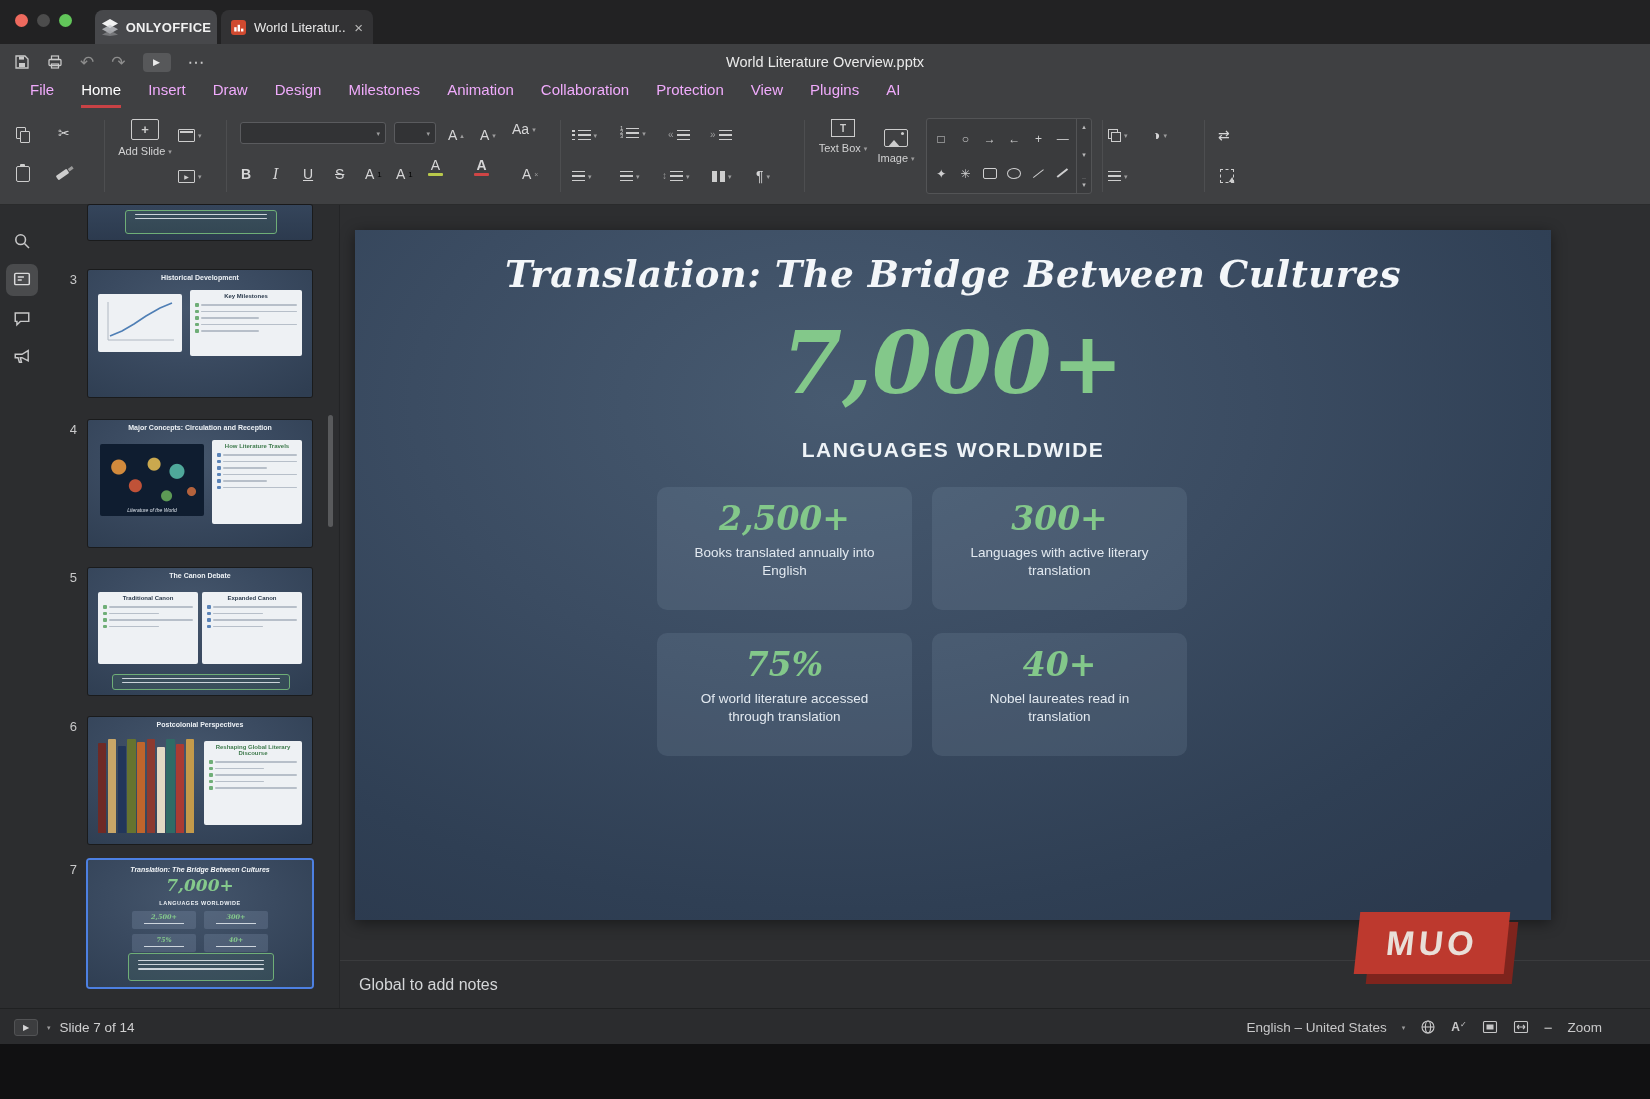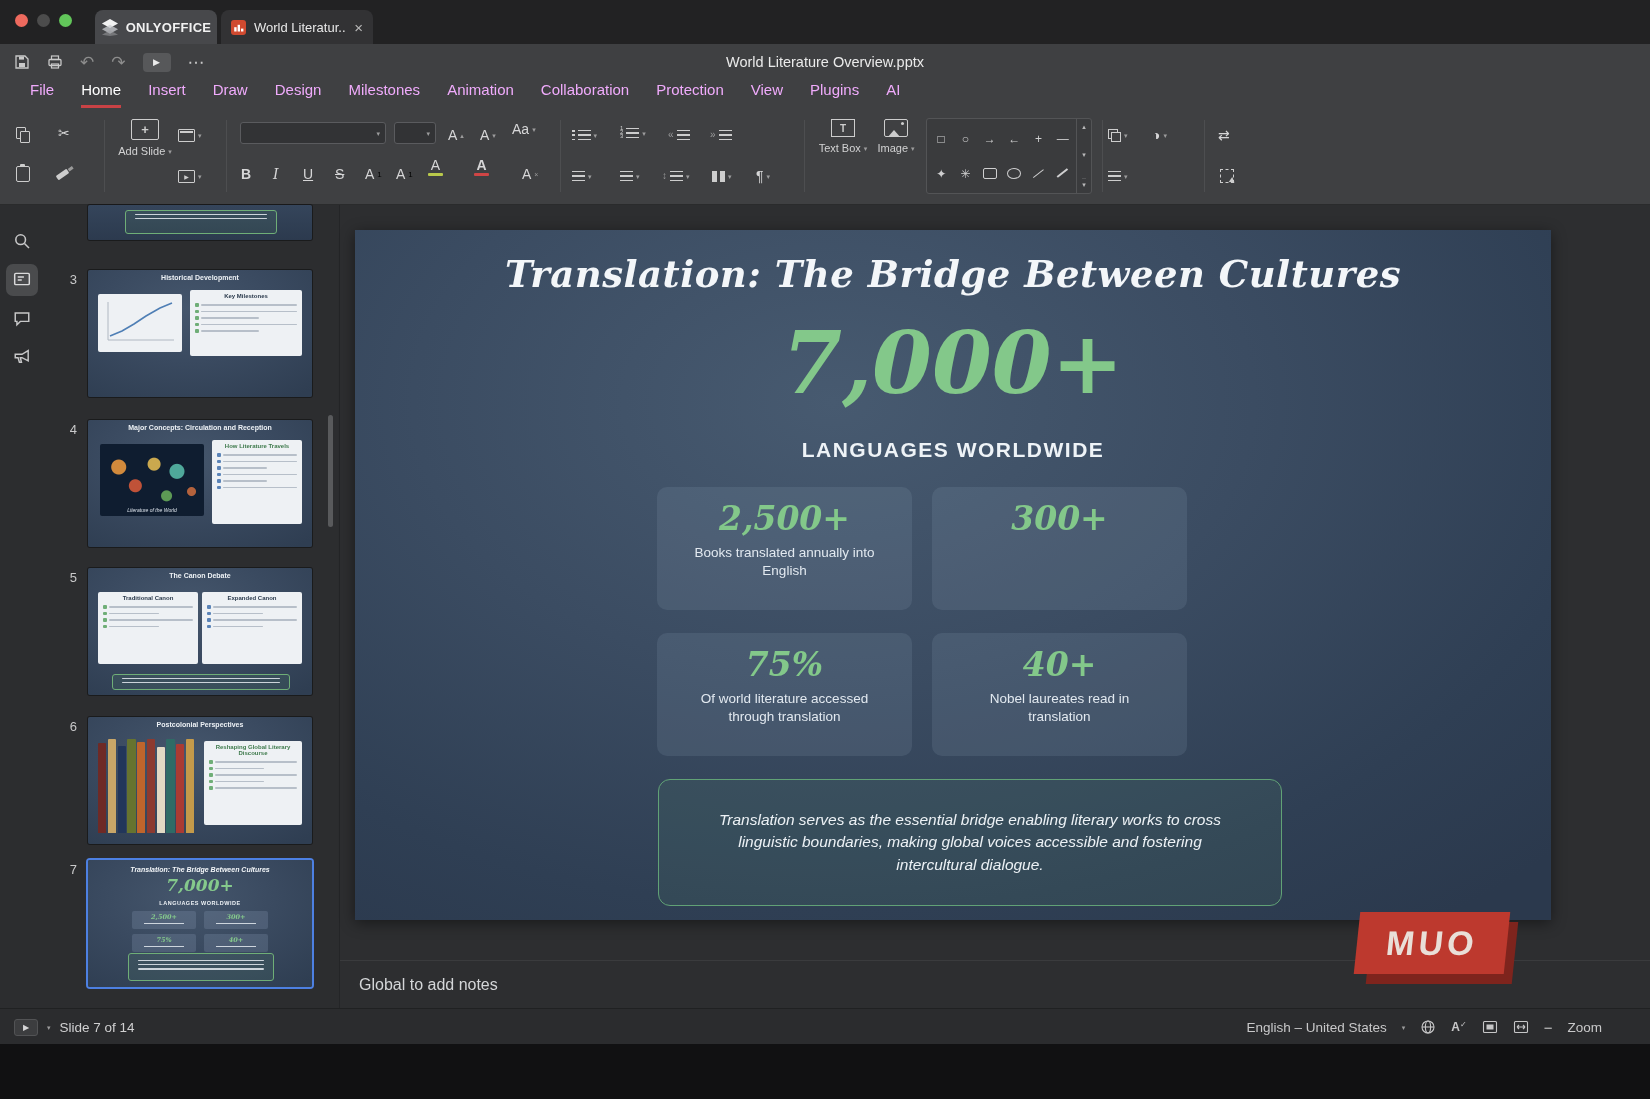--- a/index.html
+++ b/index.html
@@ -366,21 +366,21 @@
 
     <div class="rc" style="left:816px;top:11px;width:54px">
       <span class="tbx">
           <span>T</span>
         </span>
       <span class="glab">
           <span>Text Box</span>
           <span class="chv">▾</span>
         </span>
     </div>
-    <div class="rc" style="left:872px;top:11px;width:48px">
+    <div class="rc" style="left:872px;top:21px;width:48px">
       <span class="imgic"></span>
       <span class="glab">
           <span>Image</span>
           <span class="chv">▾</span>
         </span>
     </div>
 
     <div class="shapegrid">
       <div class="sg-cells">
         <span>□</span>
@@ -658,33 +658,31 @@
         <div class="s-title">Translation: The Bridge Between Cultures</div>
         <div class="s-stat">7,000+</div>
         <div class="s-sub">LANGUAGES WORLDWIDE</div>
         <div class="cards">
           <div class="card">
             <div class="cv">2,500+</div>
             <div class="cl">Books translated annually into English</div>
           </div>
           <div class="card">
             <div class="cv">300+</div>
+            <div class="cl">Languages with active literary translation</div>
           </div>
           <div class="card">
             <div class="cv">75%</div>
             <div class="cl">Of world literature accessed through translation</div>
           </div>
           <div class="card">
             <div class="cv">40+</div>
             <div class="cl">Nobel laureates read in translation</div>
           </div>
         </div>
-        <div class="quote">
-          <p>Translation serves as the essential bridge enabling literary works to cross linguistic boundaries, making global voices accessible and fostering intercultural dialogue.</p>
-        </div>
       </div>
     </div>
 
     <div id="muo">
       <span class="muo-back"></span>
       <span class="muo-front">
           <span>MUO</span>
         </span>
     </div>
 

